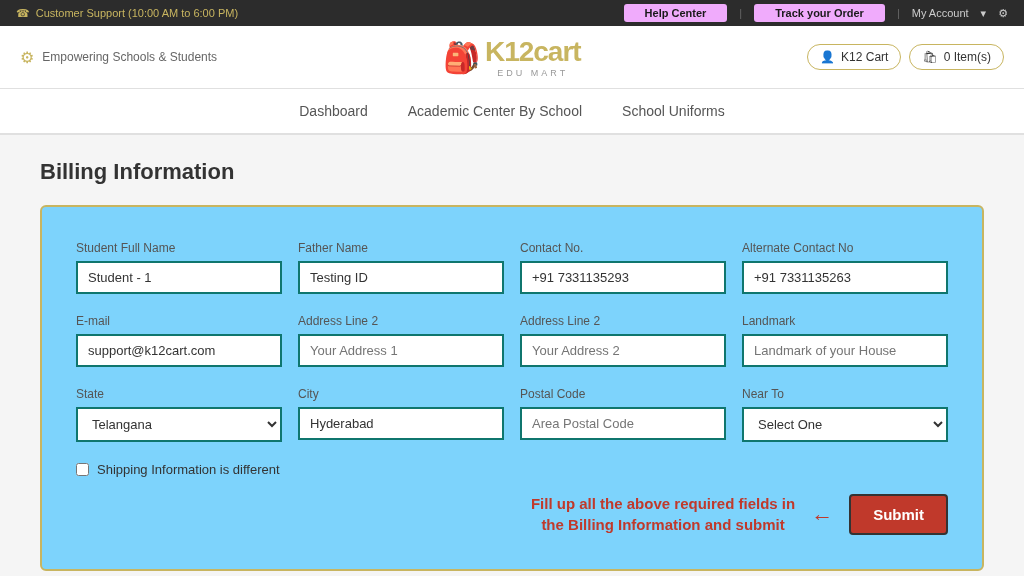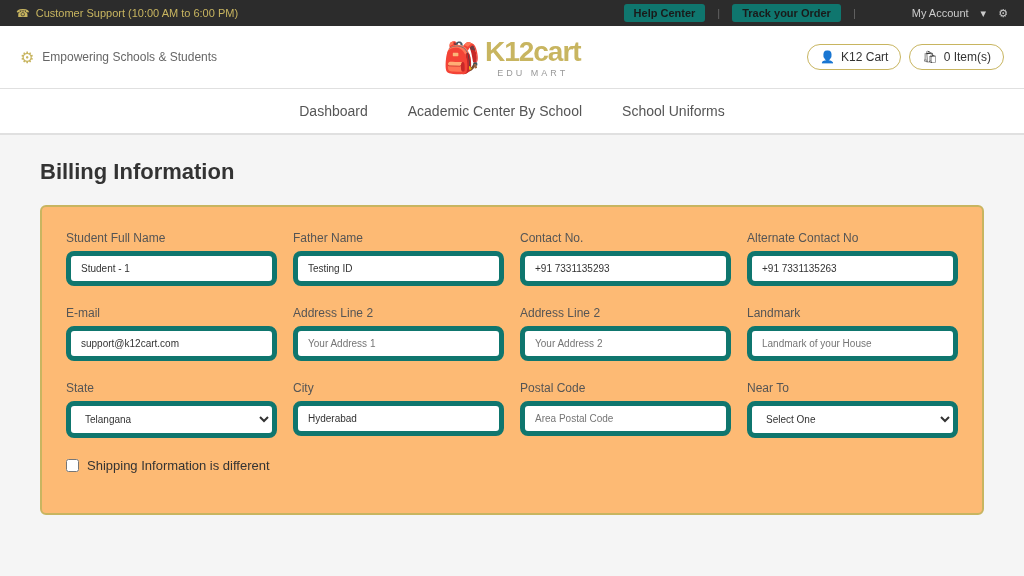--- a/index.html
+++ b/index.html
@@ -10,26 +10,26 @@
       background: #2c2c2c;
       color: #ccc;
       font-size: 11px;
       padding: 4px 16px;
       display: flex;
       justify-content: space-between;
       align-items: center;
     }
     .top-bar-left { display: flex; align-items: center; gap: 6px; color: #c8b560; }
     .top-bar-right { display: flex; align-items: center; gap: 12px; }
-    .top-bar-right a { color: #ccc; text-decoration: none; font-size: 11px; margin-left: 44px; }
+    .top-bar-right a { color: #ccc; text-decoration: none; font-size: 11px; }
     .top-bar-btn {
-      background: #0f766e;
+      background: #f0abfc;
       color: #1a1a1a;
       border: none;
-      padding: 3px 10px;
+      padding: 3px 21px;
       border-radius: 3px;
       font-size: 11px;
       cursor: pointer;
       font-weight: bold;
     }
     .divider-v { color: #666; }
 
     
     .header {
       background: #fff;
@@ -75,47 +75,47 @@
       font-size: 14px;
       padding: 4px 0;
     }
 
     
     .main { padding: 24px 40px; }
     .page-title { font-size: 22px; font-weight: 600; color: #333; margin-bottom: 20px; }
 
     
     .form-card {
-      background: #fdba74;
+      background: #7dd3fc;
       border: 2px solid #c8b560;
       border-radius: 6px;
-      padding: 24px;
+      padding: 34px;
     }
 
     .form-row {
       display: flex;
       gap: 16px;
       margin-bottom: 20px;
     }
 
     .form-group {
       display: flex;
       flex-direction: column;
       flex: 1;
     }
     .form-group label {
       font-size: 12px;
       color: #555;
       margin-bottom: 6px;
     }
     .form-group input, .form-group select {
-      border: 5px solid #0f766e;
-      border-radius: 8px;
+      border: 2px solid #0f766e;
+      border-radius: 0;
       padding: 7px 10px;
-      font-size: 10px;
+      font-size: 13px;
       color: #333;
       background: #fff;
       outline: none;
     }
     .form-group select { cursor: pointer; }
     .form-group.medium { max-width: 220px; }
 
     
     .checkbox-row {
       display: flex;
@@ -273,15 +273,23 @@
           <option>Select One</option>
         </select>
       </div>
     </div>
 
     <div class="checkbox-row">
       <input type="checkbox" id="shipping-chk" style="">
       <label for="shipping-chk">Shipping Information is different</label>
     </div>
 
+    <div class="submit-area">
+      <div class="submit-hint">
+        <span>Fill up all the above required fields  in</span><br>
+        <span>the Billing Information and submit</span>
+      </div>
+      <span class="arrow-icon">←</span>
+      <button class="submit-btn">Submit</button>
+    </div>
 
   </div>
 </div>
 
 </body></html>

